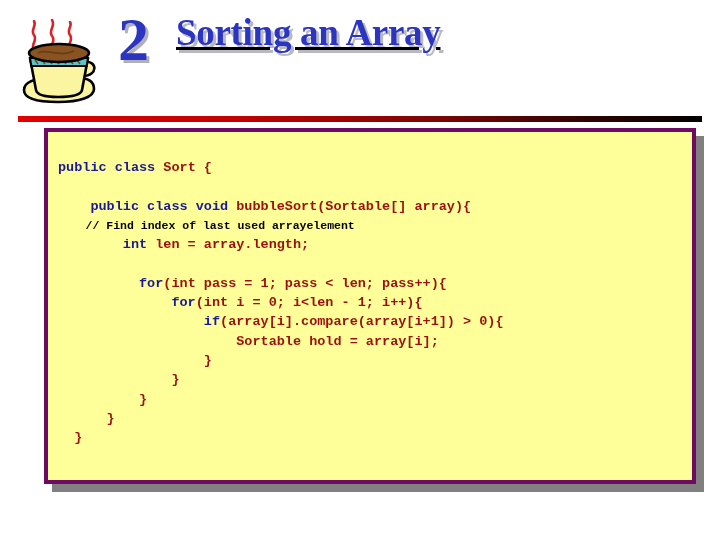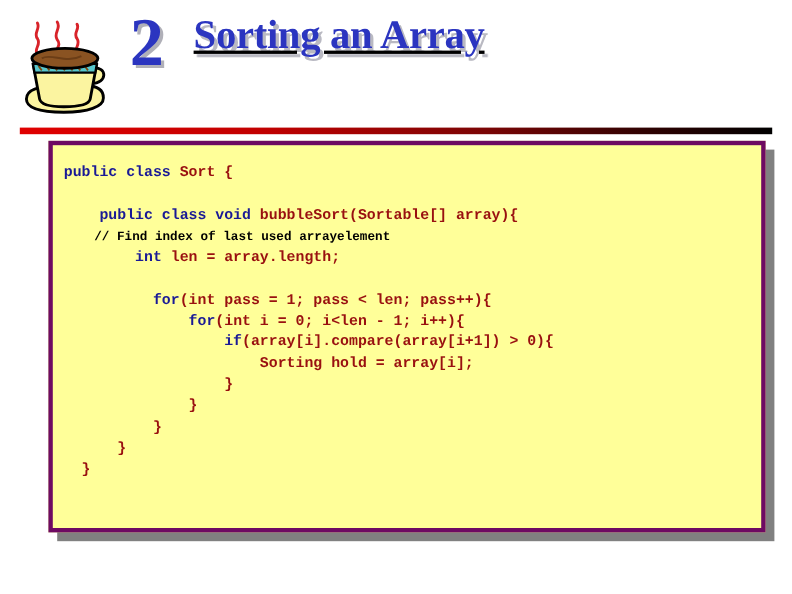--- a/index.html
+++ b/index.html
@@ -90,21 +90,21 @@
     border: 4px solid #6e0a62;
     box-sizing: border-box;
     overflow: hidden;
   }
   .code-inner {
     position: absolute;
     left: 0;
     top: 0;
     width: 100%;
     height: 100%;
-    padding: 16px 0 0 10px;
+    padding: 26px 0 0 10px;
     box-sizing: border-box;
   }
 
   .code-line {
     font-family: "Liberation Mono", "DejaVu Sans Mono", monospace;
     font-weight: bold;
     font-size: 13.5px;
     line-height: 19.3px;
     white-space: pre;
     color: #991010;
@@ -167,20 +167,20 @@
   <div class="code-inner" id="code-inner">
       <div class="code-line"><span class="kw">public class </span><span class="pl">Sort {</span></div>
       <div class="code-line blank"></div>
       <div class="code-line">    <span class="kw">public class void </span><span class="pl">bubbleSort(Sortable[] array){</span></div>
       <div class="code-line comment">    <span class="comment-seg">// Find index of last used arrayelement</span></div>
       <div class="code-line">        <span class="kw">int </span><span class="pl">len = array.length;</span></div>
       <div class="code-line blank"></div>
       <div class="code-line">          <span class="kw">for</span><span class="pl">(int pass = 1; pass &lt; len; pass++){</span></div>
       <div class="code-line">              <span class="kw">for</span><span class="pl">(int i = 0; i&lt;len - 1; i++){</span></div>
       <div class="code-line">                  <span class="kw">if</span><span class="pl">(array[i].compare(array[i+1]) &gt; 0){</span></div>
-      <div class="code-line">                      <span class="pl">Sorting hold = array[i];</span></div>
+      <div class="code-line">                      <span class="pl">Sortable hold = array[i];</span></div>
       <div class="code-line">                  <span class="pl">}</span></div>
       <div class="code-line">              <span class="pl">}</span></div>
       <div class="code-line">          <span class="pl">}</span></div>
       <div class="code-line">      <span class="pl">}</span></div>
       <div class="code-line">  <span class="pl">}</span></div>
     </div>
 </div>
 
 </body></html>

